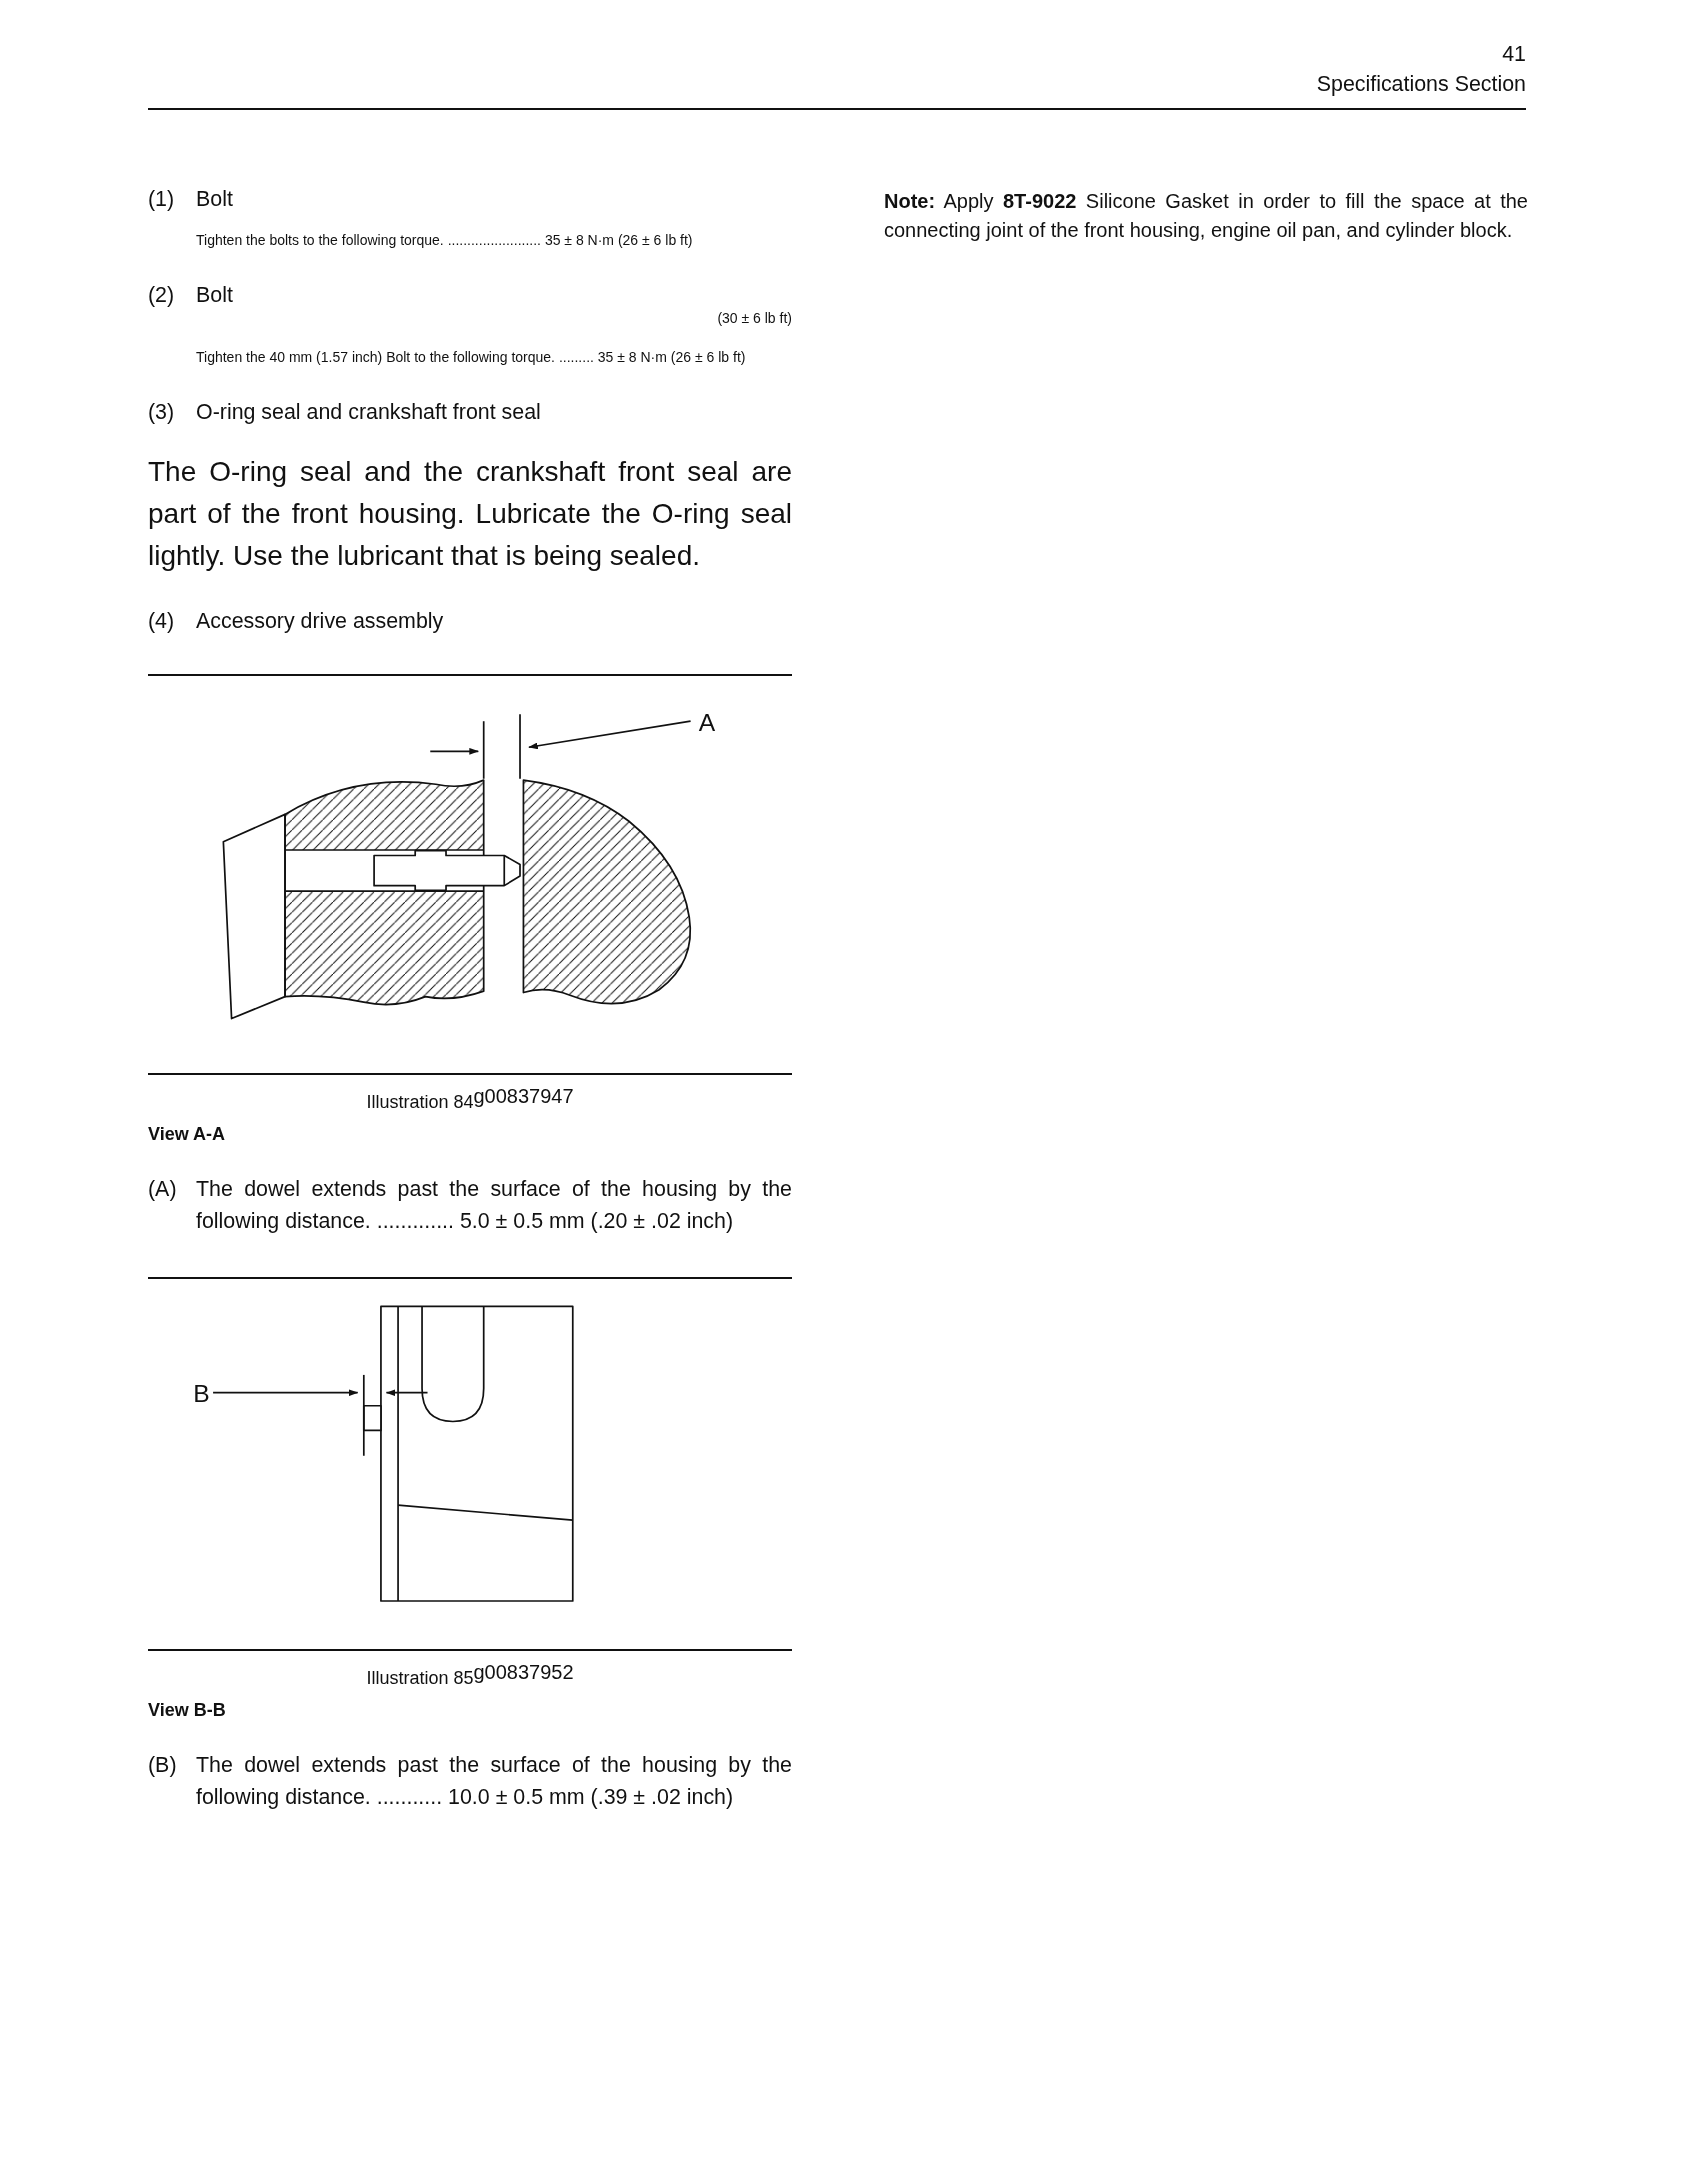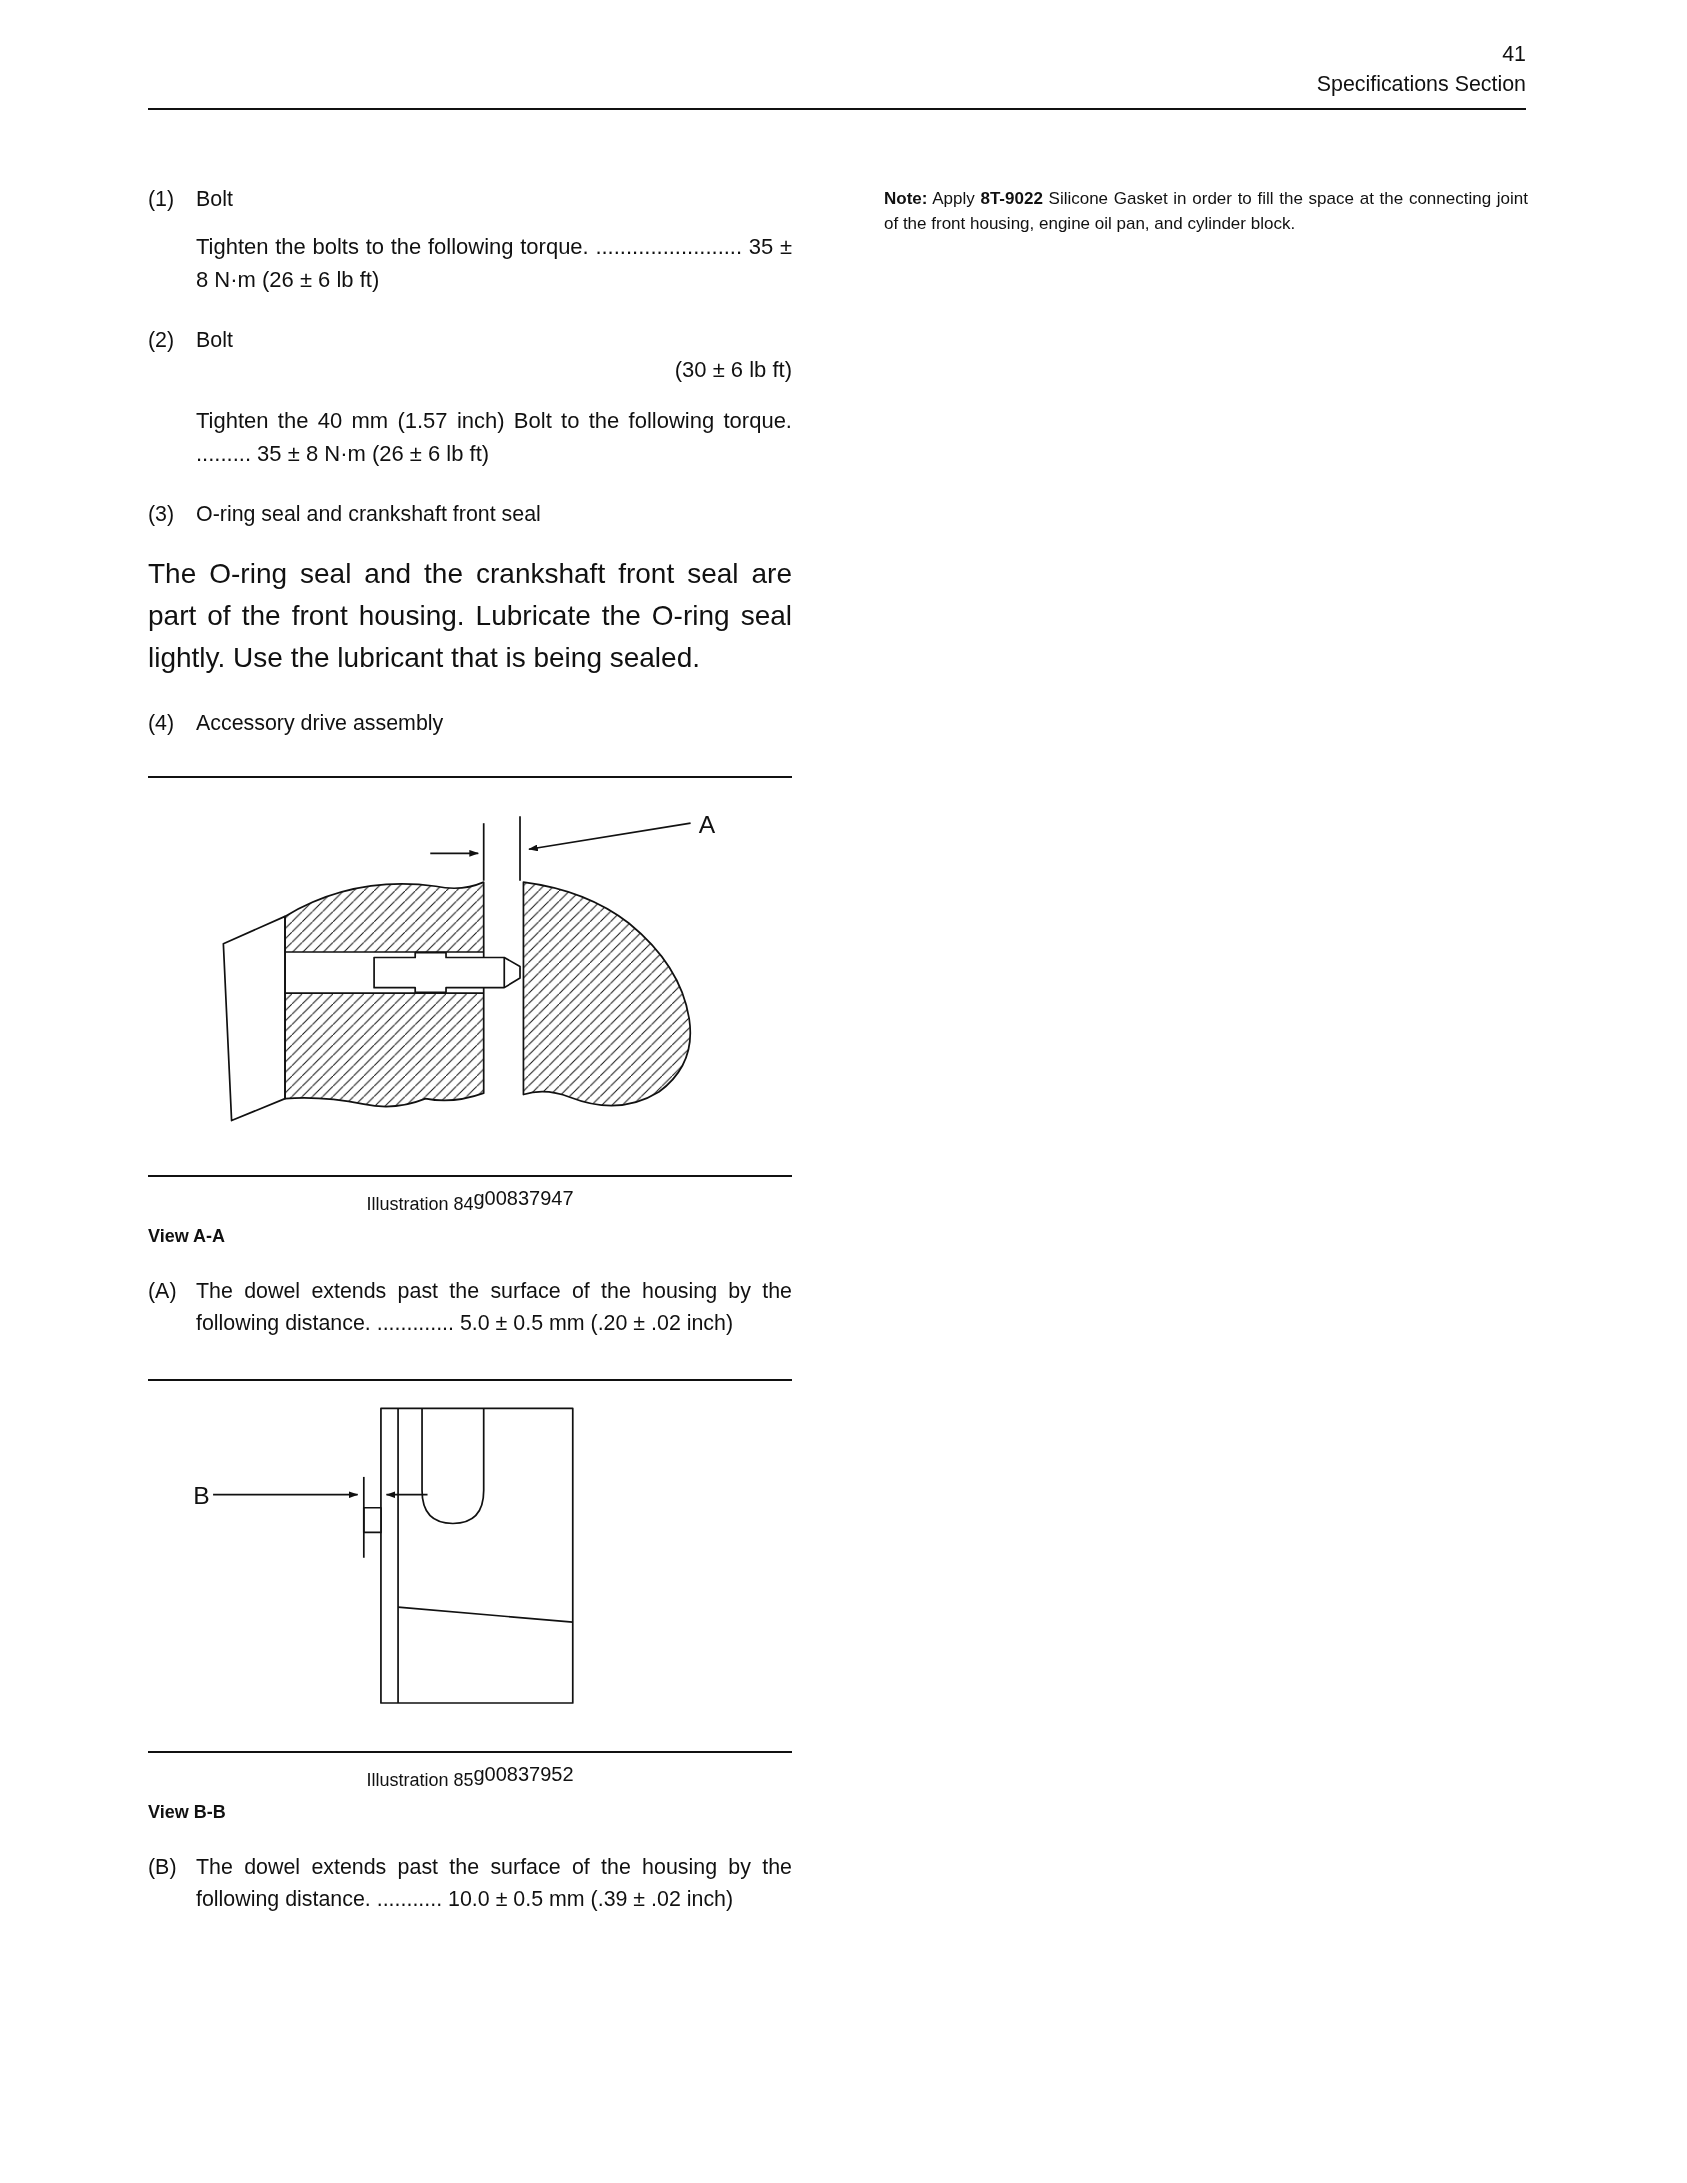--- a/index.html
+++ b/index.html
@@ -19,38 +19,38 @@
   .header-rule { border-bottom: 2.8px solid #111; margin-top: 8.3px; }
 
   .content { display: flex; gap: 92px; margin-top: 77px; }
   .col { width: 644px; flex: none; }
 
   .num-item { display: flex; font-size: 21.4px; margin-top: 32px; }
   .num-item:first-child { margin-top: 0; }
   .num-item .num { width: 48px; flex: none; }
   .num-item .ttl { flex: 1; }
 
-  p.spec { margin: 18px 0 0 48px; font-size: 22px; line-height: 1.5; text-align: justify; }
+  p.spec { margin: 18px 0 0 48px; font-size: 14px; line-height: 1.5; text-align: justify; }
   p.spec.cont { text-align: right; margin-top: 0; }
   p.body-para { margin-top: 26px; font-size: 28px; line-height: 1.5; text-align: justify; }
   .b { font-weight: bold; }
 
   .figure { margin-top: 40px; }
   .fig-rule { border-top: 2.1px solid #111; }
   .drawing { display: block; width: 644px; background: #fff; }
   .fig-meta { display: flex; justify-content: center; align-items: flex-end; margin-top: 15px; }
   .fig-caption { font-size: 18px; }
   .fig-code { font-size: 20px; position: relative; top: -5.5px; }
   .fig-view { font-size: 18px; margin-top: 11px; font-weight: bold; }
 
   .hang { display: flex; font-size: 21.4px; line-height: 1.5; margin-top: 27.6px; }
   .hang .hang-label { width: 48px; flex: none; }
   .hang .hang-text { flex: 1; text-align: justify; }
 
-  .note-para { font-size: 17px; line-height: 1.47; text-align: justify; }
+  .note-para { font-size: 20px; line-height: 1.47; text-align: justify; }
 </style>
 </head>
 <body>
 
 <div class="page">
 
   <div class="header-block">
     <div>41</div>
     <div>Specifications Section</div>
   </div>

